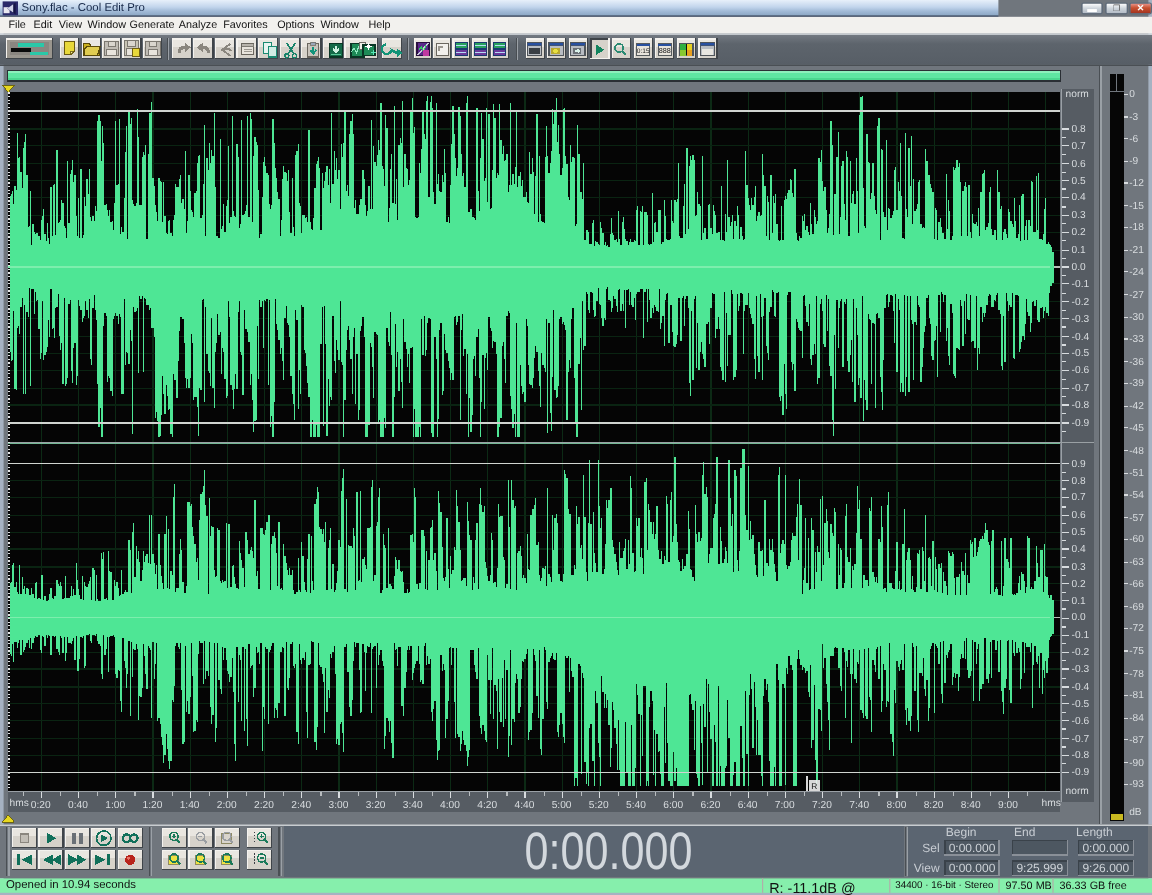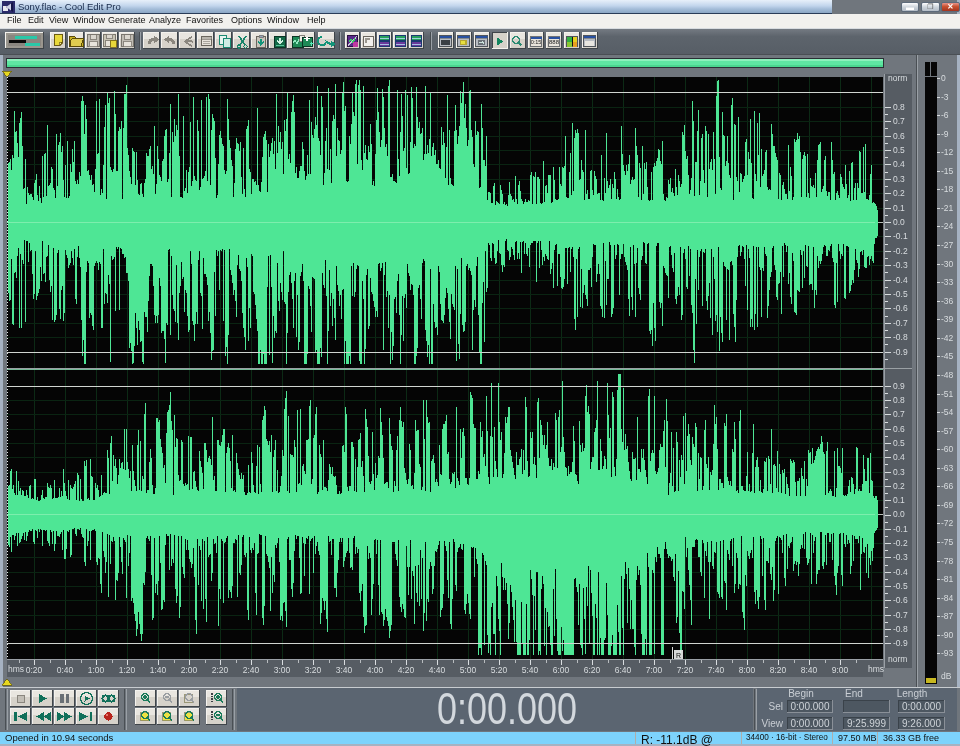--- a/index.html
+++ b/index.html
@@ -873,21 +873,21 @@
     <rect x="843" y="42" width="47" height="1" fill="#8a9098"></rect>
     <rect x="889" y="30" width="1" height="13" fill="#8a9098"></rect>
     <text x="866.5" y="40" font-size="10" fill="#ced3d8" text-anchor="middle" font-family="Liberation Sans">9:25.999</text>
     <rect x="898" y="30" width="47" height="13" fill="#4d5761"></rect>
     <rect x="898" y="30" width="47" height="1" fill="#3a424a"></rect>
     <rect x="898" y="30" width="1" height="13" fill="#3a424a"></rect>
     <rect x="898" y="42" width="47" height="1" fill="#8a9098"></rect>
     <rect x="944" y="30" width="1" height="13" fill="#8a9098"></rect>
     <text x="921.5" y="40" font-size="10" fill="#ced3d8" text-anchor="middle" font-family="Liberation Sans">9:26.000</text>
   </svg>
-<div class="abs" style="left:0;top:732px;width:960px;height:12px;background:#7dd3fc;font-size:9.5px;color:#111;">
+<div class="abs" style="left:0;top:732px;width:960px;height:12px;background:#86efac;font-size:9.5px;color:#111;">
 <span class="abs" style="left:5px;top:0px;">Opened in 10.94 seconds</span>
 <span class="abs" style="left:641px;top:1px;width:100px;font-size:12px;">R: -11.1dB @&nbsp; 7:10.788</span>
 <span class="abs" style="left:746px;top:1px;width:86px;font-size:8.2px;">34400 · 16-bit · Stereo</span>
 <span class="abs" style="left:838px;top:1px;width:40px;font-size:9px;">97.50 MB</span>
 <span class="abs" style="left:883px;top:1px;width:70px;font-size:9px;">36.33 GB free</span>
 <span class="abs" style="left:635px;top:0;width:1px;height:12px;background:#b0aeaa;"></span>
 <span class="abs" style="left:741px;top:0;width:1px;height:12px;background:#b0aeaa;"></span>
 <span class="abs" style="left:832px;top:0;width:1px;height:12px;background:#b0aeaa;"></span>
 <span class="abs" style="left:877px;top:0;width:1px;height:12px;background:#b0aeaa;"></span>
 </div>

